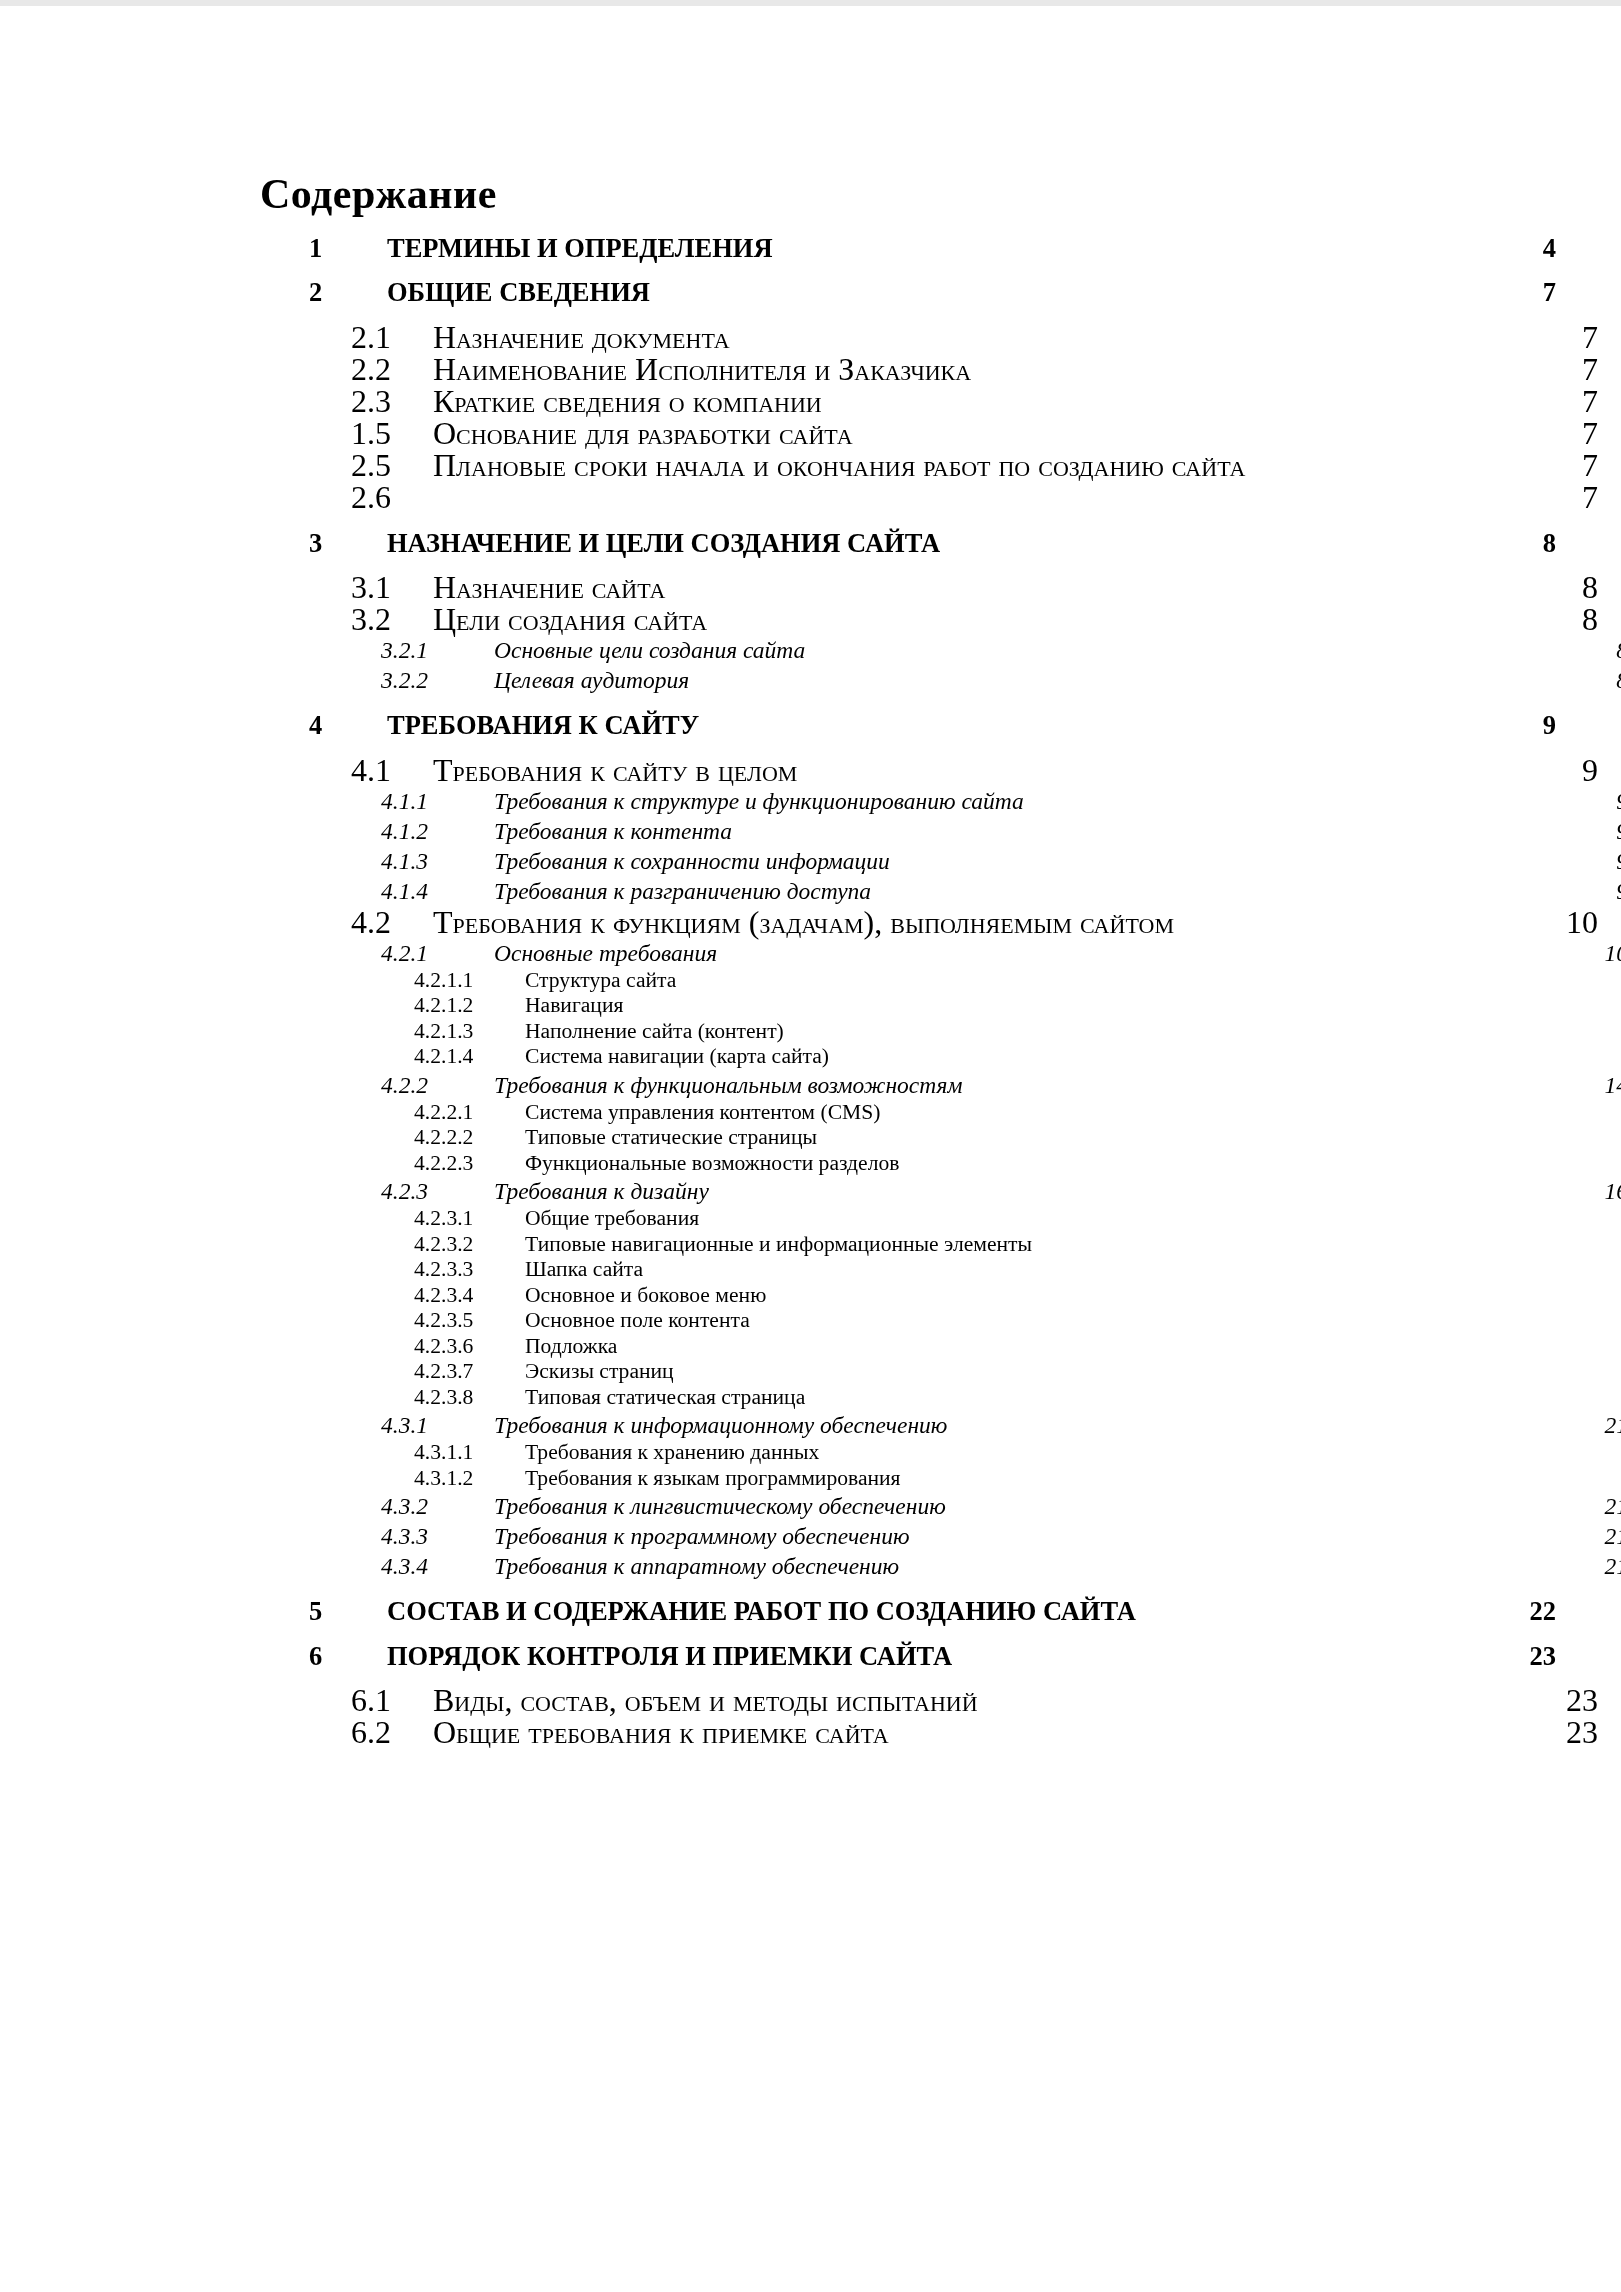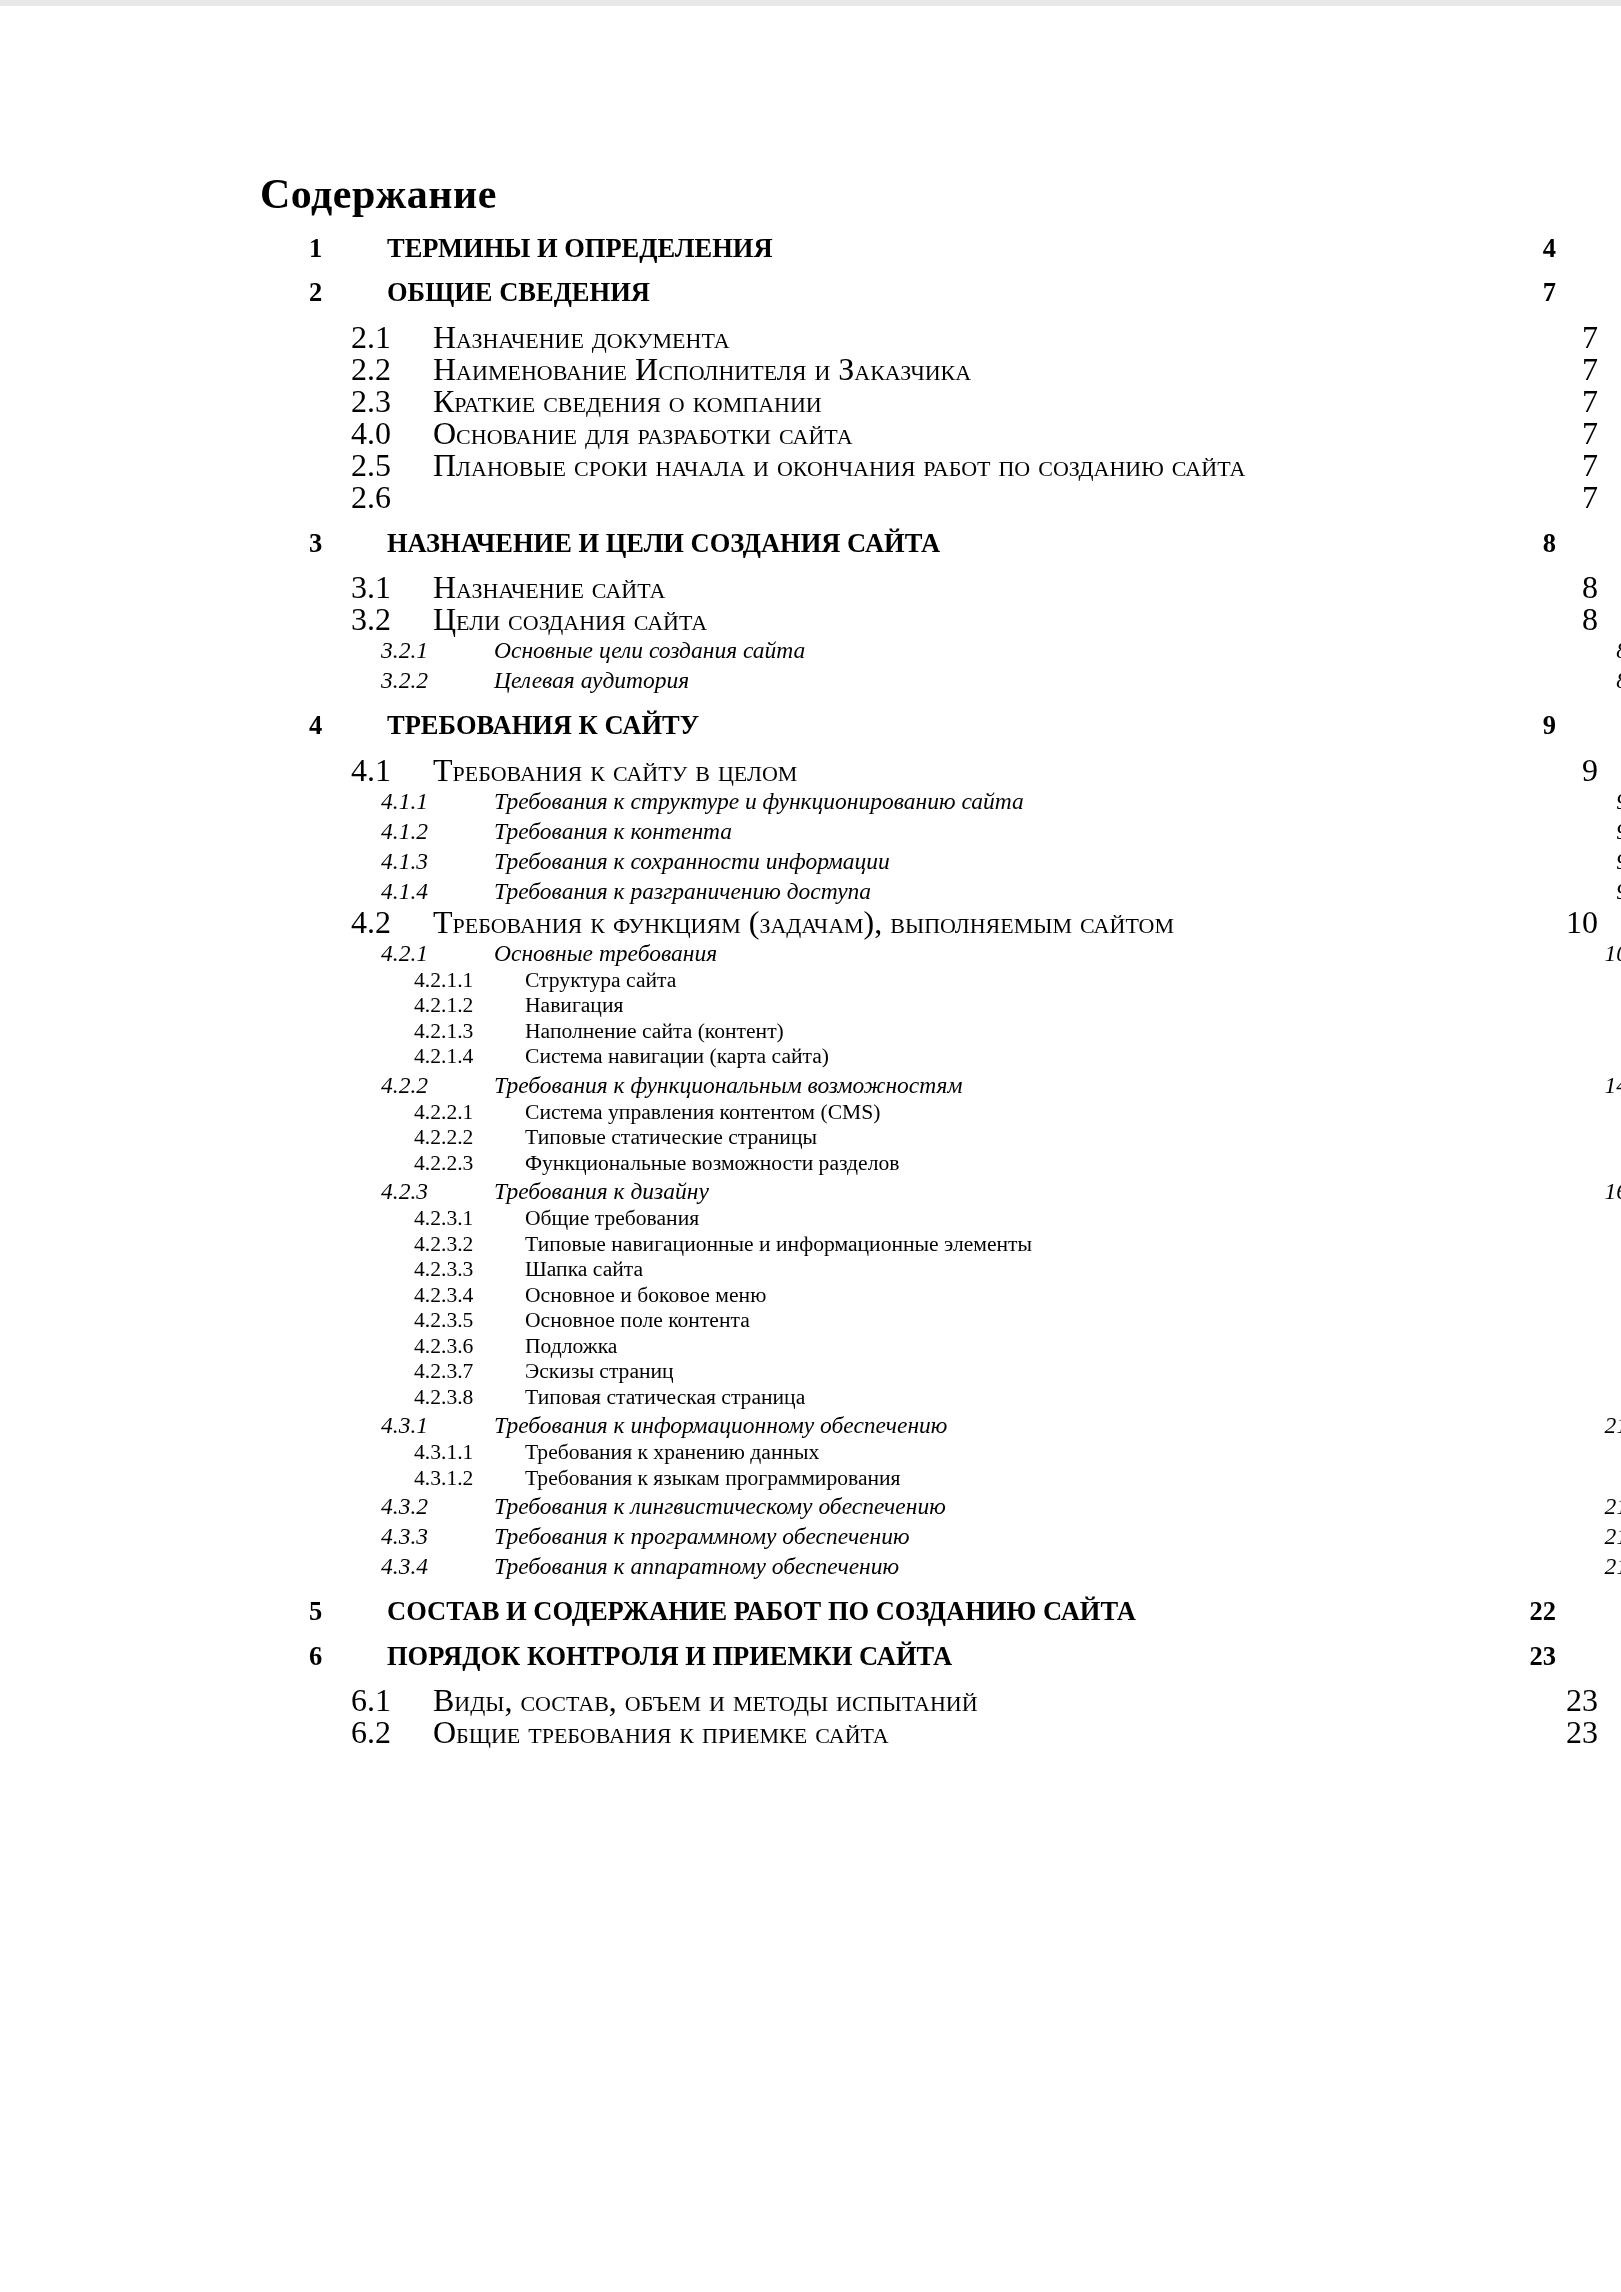--- a/index.html
+++ b/index.html
@@ -104,21 +104,21 @@
     <span class="fill"></span>
     <span class="pg">7</span>
   </div>
         <div class="toc-row lvl2">
     <span class="num">2.3</span>
     <span class="label">Краткие сведения о компании</span>
     <span class="fill"></span>
     <span class="pg">7</span>
   </div>
         <div class="toc-row lvl2">
-    <span class="num">4.0</span>
+    <span class="num">1.5</span>
     <span class="label">Основание для разработки сайта</span>
     <span class="fill"></span>
     <span class="pg">7</span>
   </div>
         <div class="toc-row lvl2">
     <span class="num">2.5</span>
     <span class="label">Плановые сроки начала и окончания работ по созданию сайта</span>
     <span class="fill"></span>
     <span class="pg">7</span>
   </div>

